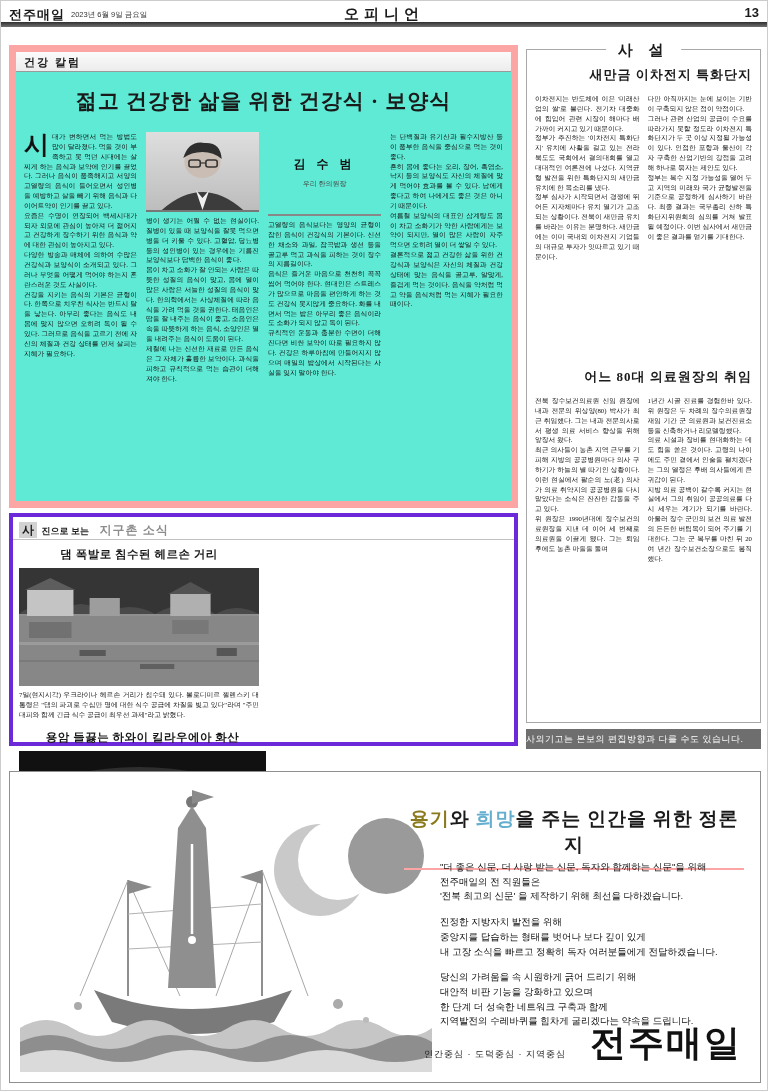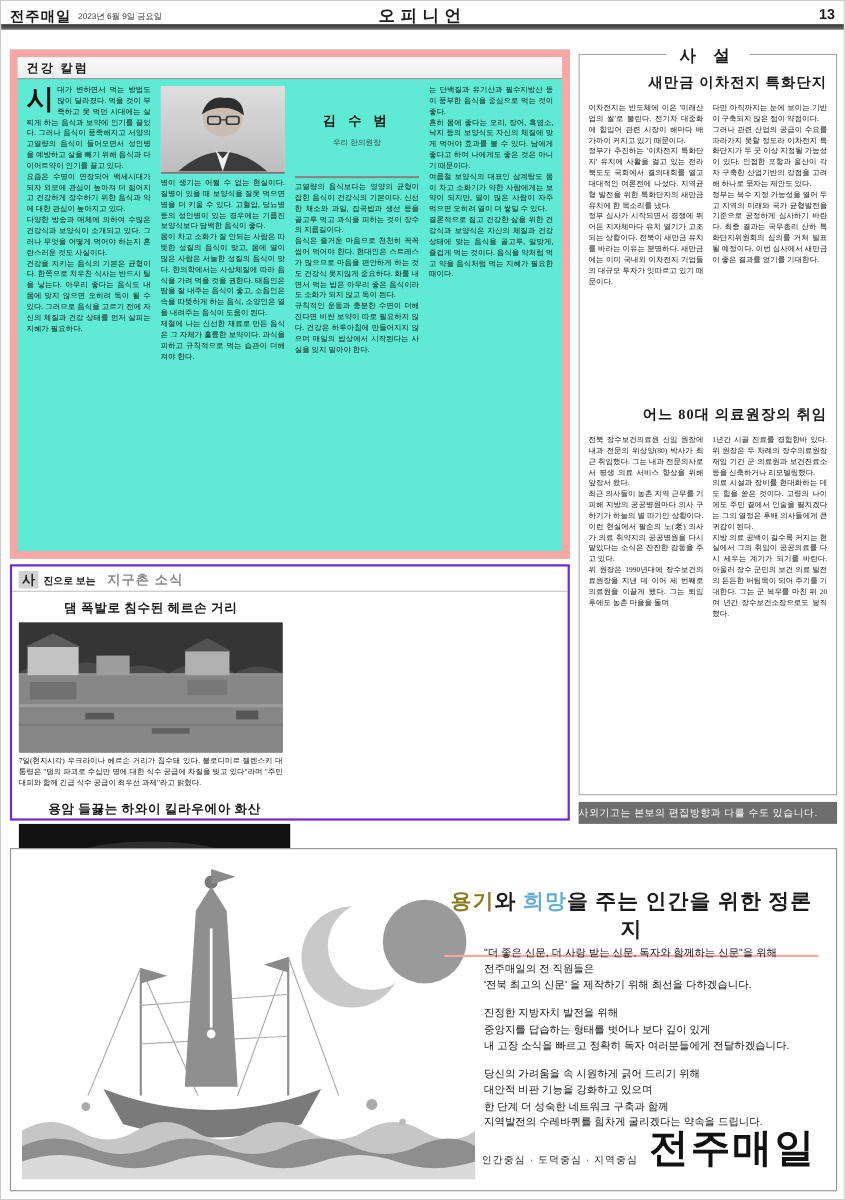--- a/index.html
+++ b/index.html
@@ -38,21 +38,21 @@
   .ed-art { padding:0 8px; }
   .ed-art .ttl { text-align:right; font-family:"Liberation Serif", serif; font-size:13px; font-weight:bold; letter-spacing:1px; margin:16px 0 10px; }
   .ed-cols { display:flex; gap:8px; overflow:hidden; }
   .ed-cols .acol { font-size:6.8px; }
   .ed1 .ed-cols { height:258px; }
   .ed2 .ed-cols { height:274px; }
   .notice { position:absolute; left:525px; top:728px; width:235px; height:20px; background:#6e6e6e; color:#fff;
             font-size:9px; text-align:left; line-height:20px; letter-spacing:0.5px; }
 
   
-  .pnews { position:absolute; left:8px; top:512px; width:509px; height:233px; border:2px solid #6d28d9; background:#fff; }
+  .pnews { position:absolute; left:8px; top:512px; width:509px; height:233px; border:4px solid #6d28d9; background:#fff; }
   .pnews .phead { height:23px; border-bottom:1px solid #c2c2c2; padding:3px 6px; }
   .phead .hl { display:inline-block; background:#d2d2d2; color:#1a1a1a; font-weight:bold; font-size:12px; padding:0 3px; line-height:16px; }
   .phead .hr2 { font-size:9px; font-weight:bold; color:#222; margin-right:6px; }
   .phead .ht { font-size:12px; font-weight:bold; color:#8c8c8c; letter-spacing:1px; }
   .pfigs { display:flex; gap:10px; padding:7px 6px 4px;flex-direction:column; }
   .pfig { overflow:hidden; }
   .pfig .ft { text-align:center; font-family:"Liberation Serif", serif; font-size:11.5px; font-weight:bold; margin-bottom:6px; letter-spacing:0.5px; }
   .pfig .img { width:100%; height:118px; background:#222; }
   .pfig .img svg { display:block; width:100%; height:118px; }
   .pfig .cap { font-family:"Liberation Serif", serif; font-size:6.8px; line-height:1.45; text-align:justify; color:#111; margin-top:4px; }
@@ -60,39 +60,40 @@
 
   
   .promo { position:absolute; left:8px; top:770px; width:752px; height:312px; border:1px solid #8f8f8f; background:#fff; }
   .promo .art { position:absolute; left:10px; top:12px; width:412px; height:288px; }
   .promo .ptitle { position:absolute; right:16px; top:34px; width:340px; text-align:center;
                    font-family:"Liberation Serif", serif; font-size:19px; font-weight:bold; letter-spacing:1px;
                    padding-bottom:10px; border-bottom:2px solid #fca5a5; }
   .c-gold { color:#8a7a1e; } .c-blue { color:#64aed0; } .c-ink { color:#1a1a1a; }
   .promo .ptext { position:absolute; left:430px; top:88px; width:318px; font-size:9.5px; line-height:1.55; color:#111; }
   .promo .ptext p { white-space:pre-line; margin-bottom:11px; }
-  .promo .brand { position:absolute; right:18px; bottom:14px; display:flex; align-items:flex-end; gap:10px; }
+  .promo .brand { position:absolute; right:18px; bottom:14px; display:flex; align-items:flex-end; gap:24px; }
   .promo .slogan { font-size:9px; color:#222; letter-spacing:1px; padding-bottom:7px; }
   .promo .logo { font-size:36px; font-weight:900; letter-spacing:2px; color:#111; font-family:"Liberation Sans", sans-serif; }
 </style>
 </head>
 <body>
 
 <div class="page">
 
   <div class="hdr">
     <span class="mast">전주매일</span>
     <span class="date">2023년 6월 9일 금요일</span>
     <span class="section">오피니언</span>
     <span class="pageno">13</span>
   </div>
   <div class="hdr-rule"></div>
 
   <div class="health">
     <div class="kicker">건강 칼럼</div>
+    <div class="title">젊고 건강한 삶을 위한 건강식 · 보양식</div>
     <div class="body">
       <div class="acol"><span class="dropcap">시</span><span style="white-space:pre-line;">대가 변하면서 먹는 방법도 많이 달라졌다. 먹을 것이 부족하고 못 먹던 시대에는 살찌게 하는 음식과 보약에 인기를 끌었다. 그러나 음식이 풍족해지고 서양의 고열량의 음식이 들어오면서 성인병을 예방하고 살을 빼기 위해 음식과 다이어트약이 인기를 끌고 있다.
 요즘은 수명이 연장되어 백세시대가 되자 외모에 관심이 높아져 더 젊어지고 건강하게 장수하기 위한 음식과 약에 대한 관심이 높아지고 있다.
 다양한 방송과 매체에 의하여 수많은 건강식과 보양식이 소개되고 있다. 그러나 무엇을 어떻게 먹어야 하는지 혼란스러운 것도 사실이다.
 건강을 지키는 음식의 기본은 균형이다. 한쪽으로 치우친 식사는 반드시 탈을 낳는다. 아무리 좋다는 음식도 내 몸에 맞지 않으면 오히려 독이 될 수 있다. 그러므로 음식을 고르기 전에 자신의 체질과 건강 상태를 먼저 살피는 지혜가 필요하다.</span></div>
       <div class="acol">
         <div class="photo-wrap">
           <svg viewBox="0 0 100 78" preserveAspectRatio="none">
             <defs>
               <linearGradient id="pbg" x1="0" y1="0" x2="0" y2="1">

